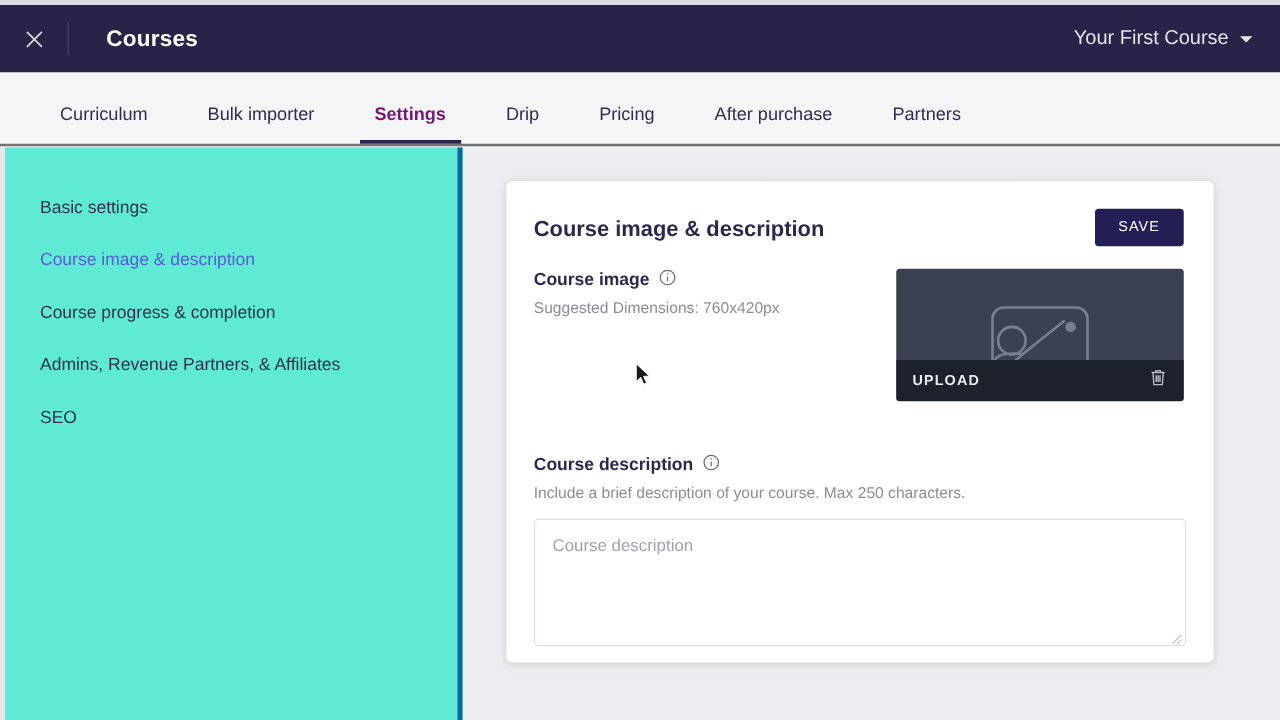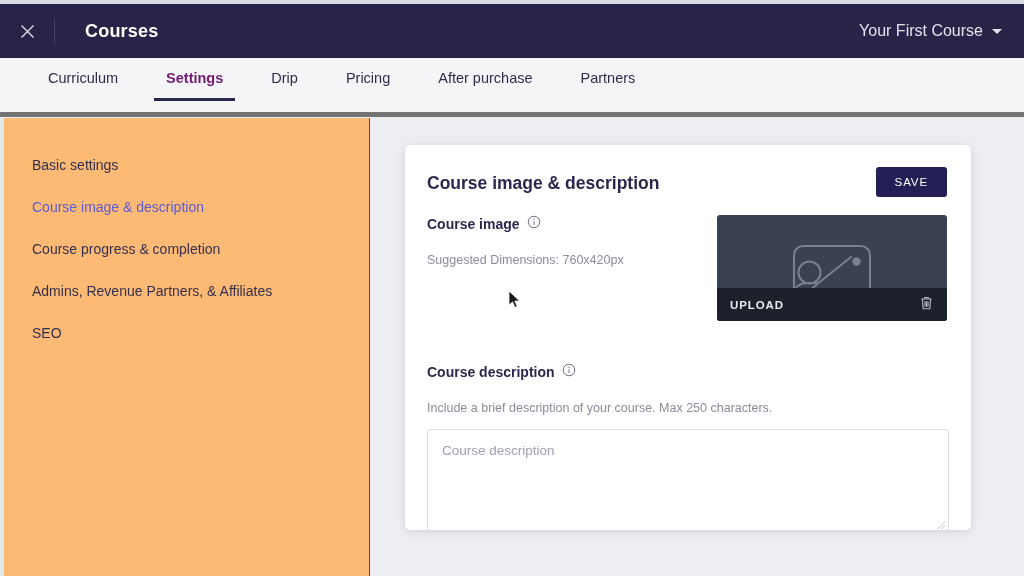--- a/index.html
+++ b/index.html
@@ -66,23 +66,23 @@
     border-left: 5px solid transparent;
     border-right: 5px solid transparent;
     border-top: 5px solid #e3e3ec;
   }
 
   
   .tabbar {
     position: absolute; top: 58px; left: 0;
     width: 1024px; height: 59px;
     background: #f4f5f7;
-    border-bottom: 5px solid #737373;
+    border-bottom: 2px solid #737373;
     display: flex;
-    align-items: center;
+    align-items: flex-end;
     padding-left: 24px;
   }
   .tab {
     position: relative;
     padding: 0 24px 15px 24px;
     font-size: 14.5px;
     color: #2f2c4d;
     cursor: pointer;
     white-space: nowrap;
   }
@@ -107,22 +107,22 @@
   .left-edge {
     position: absolute; top: 0; left: 0;
     width: 4px; height: 458px;
     background: #e4e6ea;
   }
 
   
   .sidebar {
     position: absolute; top: 0; left: 4px;
     width: 366px; height: 458px;
-    background: #fdba74;
-    border-right: 1px solid #0369a1;
+    background: #5eead4;
+    border-right: 4px solid #0369a1;
     padding-top: 26px;
   }
   .side-item {
     padding: 0 28px;
     height: 42px;
     display: flex; align-items: center;
     font-size: 14px;
     color: #33304f;
     cursor: pointer;
   }
@@ -162,28 +162,28 @@
     font-family: "Liberation Sans", sans-serif;
   }
 
   
   .img-row {
     display: flex;
     justify-content: space-between;
     margin-top: 18px;
   }
   .field-label {
-    display: flex; align-items: center; gap: 7px;
+    display: flex; gap: 7px;
     font-size: 14px;
     font-weight: bold;
     color: #2b2850;
   }
   .info-icon { color: #6b6880; display: block; }
   .field-help {
-    margin-top: 21px;
+    margin-top: 7px;
     font-size: 12.5px;
     color: #8c8b9b;
   }
 
   .thumb {
     position: relative;
     width: 230px; height: 106px;
     background: #3a4150;
     border-radius: 3px;
     overflow: hidden;
@@ -259,20 +259,21 @@
     <div class="hdr-divider"></div>
     <div class="hdr-title">Courses</div>
     <div class="hdr-right">
       <span>Your First Course</span>
       <span class="caret"></span>
     </div>
   </div>
 
   <div class="tabbar">
     <div class="tab">Curriculum</div>
+    <div class="tab">Bulk importer</div>
     <div class="tab active">Settings</div>
     <div class="tab">Drip</div>
     <div class="tab">Pricing</div>
     <div class="tab">After purchase</div>
     <div class="tab">Partners</div>
   </div>
 
   <div class="body">
     <div class="left-edge"></div>
 

